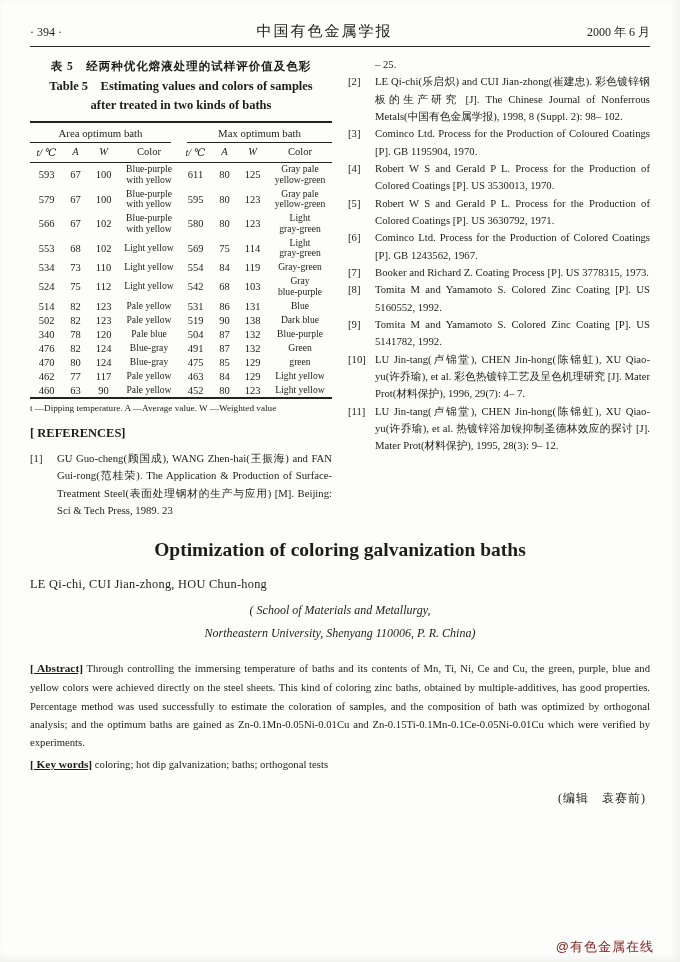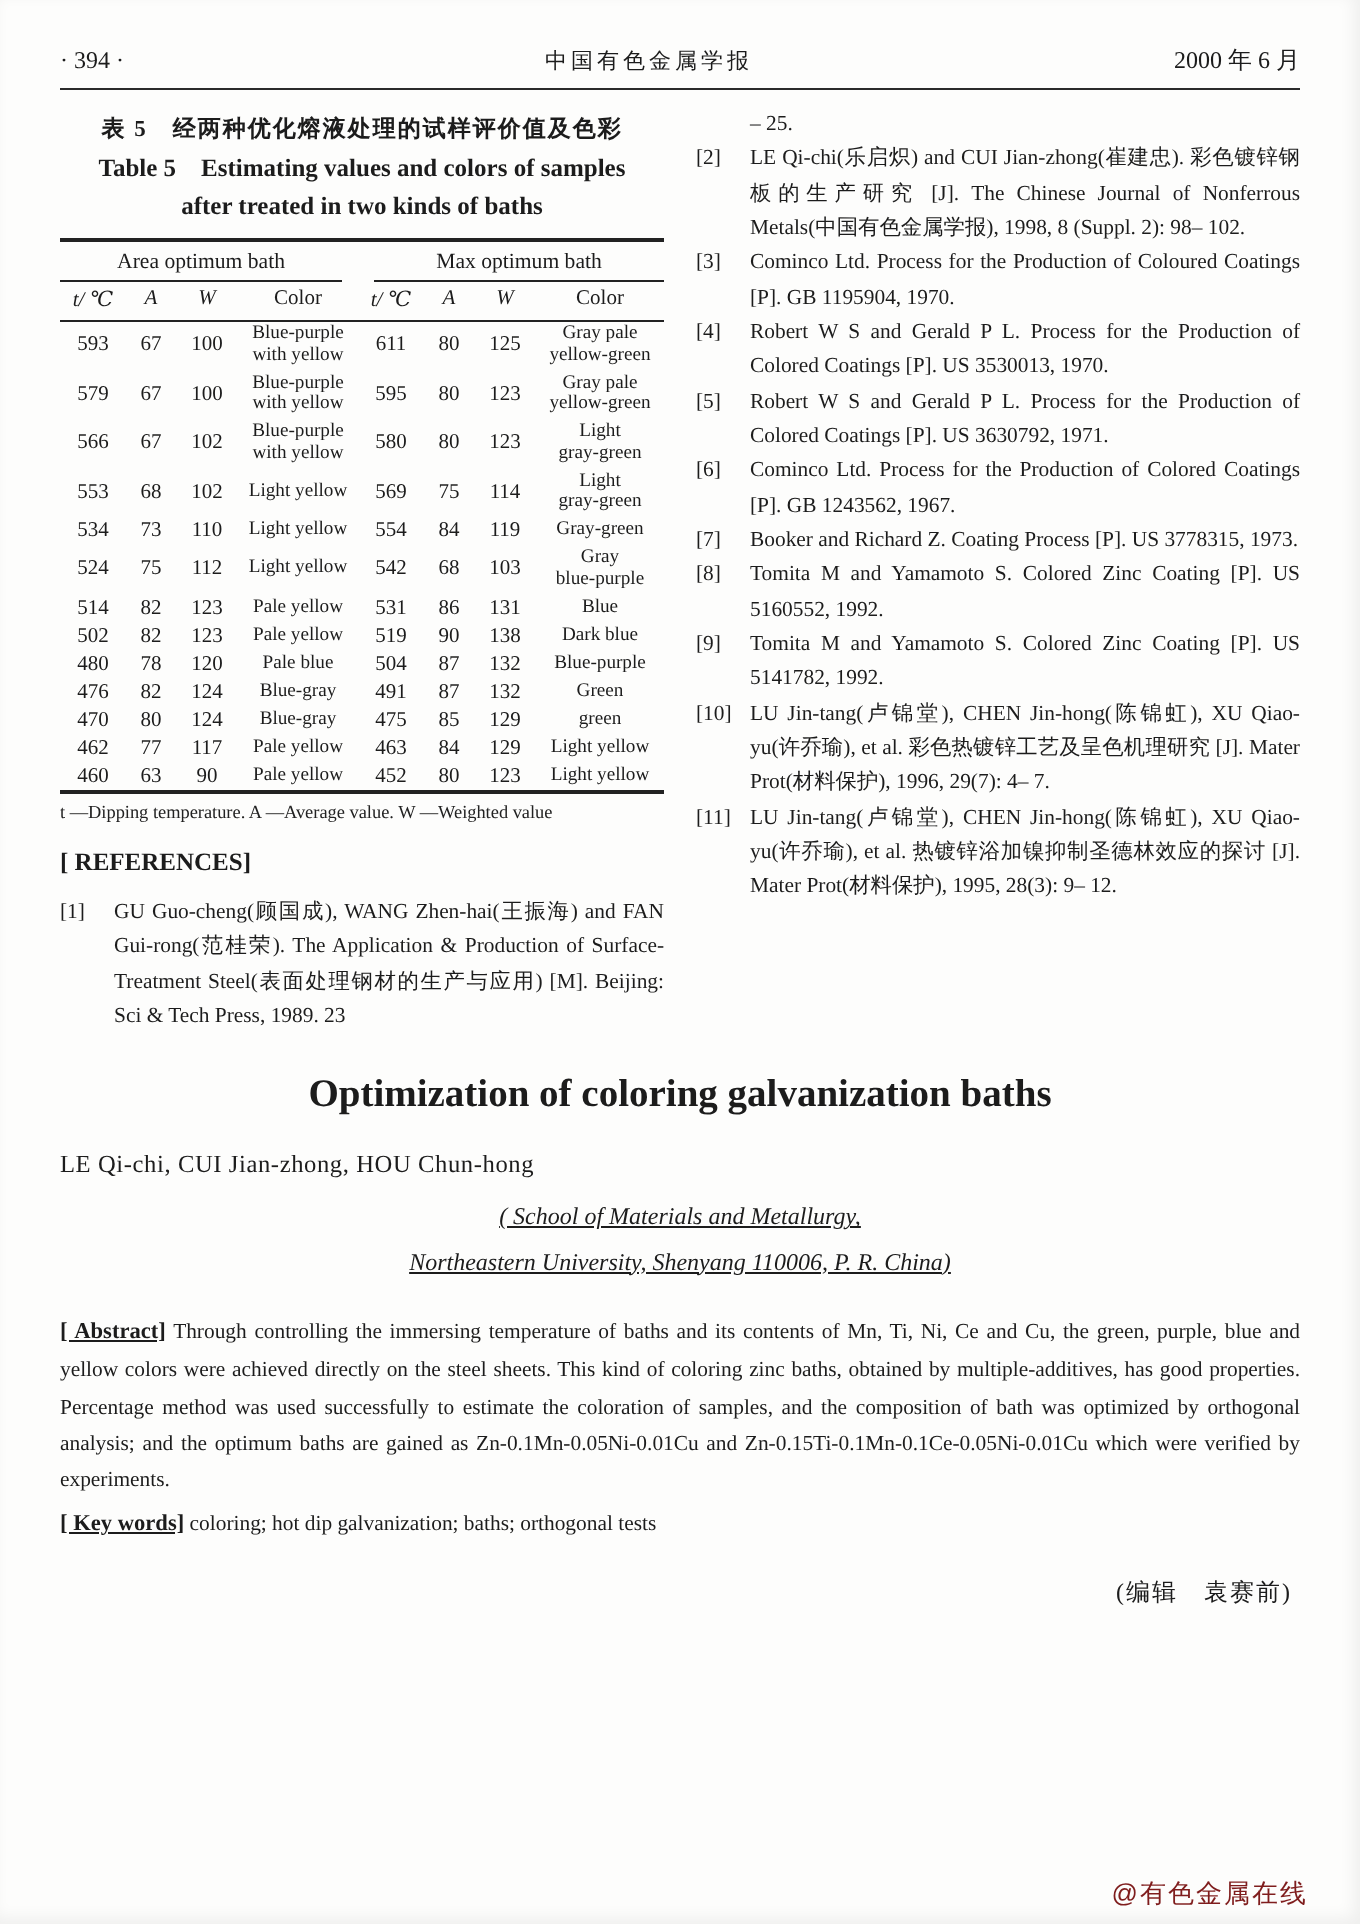--- a/index.html
+++ b/index.html
@@ -6,21 +6,21 @@
   html,body { margin:0; padding:0; background:#e9e9e7; }
   body { width:680px; height:962px; font-family:"Liberation Serif","DejaVu Serif",serif; }
   .page {
     position:relative; width:680px; height:962px; background:#fdfdfc;
     padding:22px 30px 0 30px; color:#1c1c1c; overflow:hidden;
     box-shadow: inset -3px -3px 8px rgba(0,0,0,0.06);
   }
   
   .pagehead { display:flex; justify-content:space-between; align-items:baseline;
     border-bottom:1.5px solid #2b2b2b; padding-bottom:5px; font-size:12px; }
-  .pagehead .jt { font-size:11px; letter-spacing:2px; }
+  .pagehead .jt { font-size:15px; letter-spacing:2px; }
   
   .columns { display:flex; gap:16px; margin-top:9px; }
   .col { width:302px; }
   .cap-zh { text-align:center; font-weight:bold; font-size:11.5px; margin:3px 0 3px; letter-spacing:1px; }
   .cap-en { text-align:center; font-weight:bold; font-size:12.5px; line-height:1.55; margin-bottom:5px; }
   
   table { width:100%; border-collapse:collapse; border-top:2.5px solid #222;
     border-bottom:2.5px solid #222; font-size:10.5px; }
   th { font-weight:normal; }
   tr.grouprow th { padding:0; }
@@ -36,21 +36,21 @@
   td.color { font-size:9.6px; line-height:1.12; white-space:pre-line; }
   .footnote { font-size:9.2px; margin-top:4px; color:#222; }
   
   .refhead { text-align:left; font-weight:bold; font-size:12.5px; margin:13px 0 9px; }
   .ref { display:flex; font-size:10.7px; line-height:1.62; }
   .ref .marker { flex:0 0 27px; }
   .ref .text { flex:1; text-align:justify; }
   
   .article-title { text-align:center; font-weight:bold; font-size:19.5px; margin:20px 0 0; }
   .authors { text-align:left; font-size:12.3px; margin-top:16px; letter-spacing:0.3px; }
-  .affil { text-align:center; font-style:italic; font-size:12px; line-height:1.85;text-decoration:underline; }
+  .affil { text-align:center; font-style:italic; font-size:12px; line-height:1.85; }
   .affil-wrap { margin-top:7px; }
   .abstract-block { margin-top:15px; font-size:10.7px; line-height:1.72; }
   .abstract-block p { margin:0; text-align:justify; }
   .abstract-block .lbl { font-weight:bold; font-size:11.3px;text-decoration:underline; }
   .kw { margin-top:3px !important; text-align:left !important; }
   .editor { text-align:right; font-size:12px; margin-top:16px; padding-right:4px; letter-spacing:1px; }
   .watermark { position:absolute; right:26px; bottom:6px; font-size:13px;
     color:#7f1d1d; font-family:"Liberation Sans","DejaVu Sans",sans-serif; letter-spacing:1px; }
 </style>
 </head>
@@ -187,21 +187,21 @@
               <td class="num">502</td>
               <td class="num">82</td>
               <td class="num">123</td>
               <td class="color">Pale yellow</td>
               <td class="num">519</td>
               <td class="num">90</td>
               <td class="num">138</td>
               <td class="color">Dark blue</td>
             </tr>
             <tr>
-              <td class="num">480</td>
+              <td class="num">340</td>
               <td class="num">78</td>
               <td class="num">120</td>
               <td class="color">Pale blue</td>
               <td class="num">504</td>
               <td class="num">87</td>
               <td class="num">132</td>
               <td class="color">Blue-purple</td>
             </tr>
             <tr>
               <td class="num">476</td>

